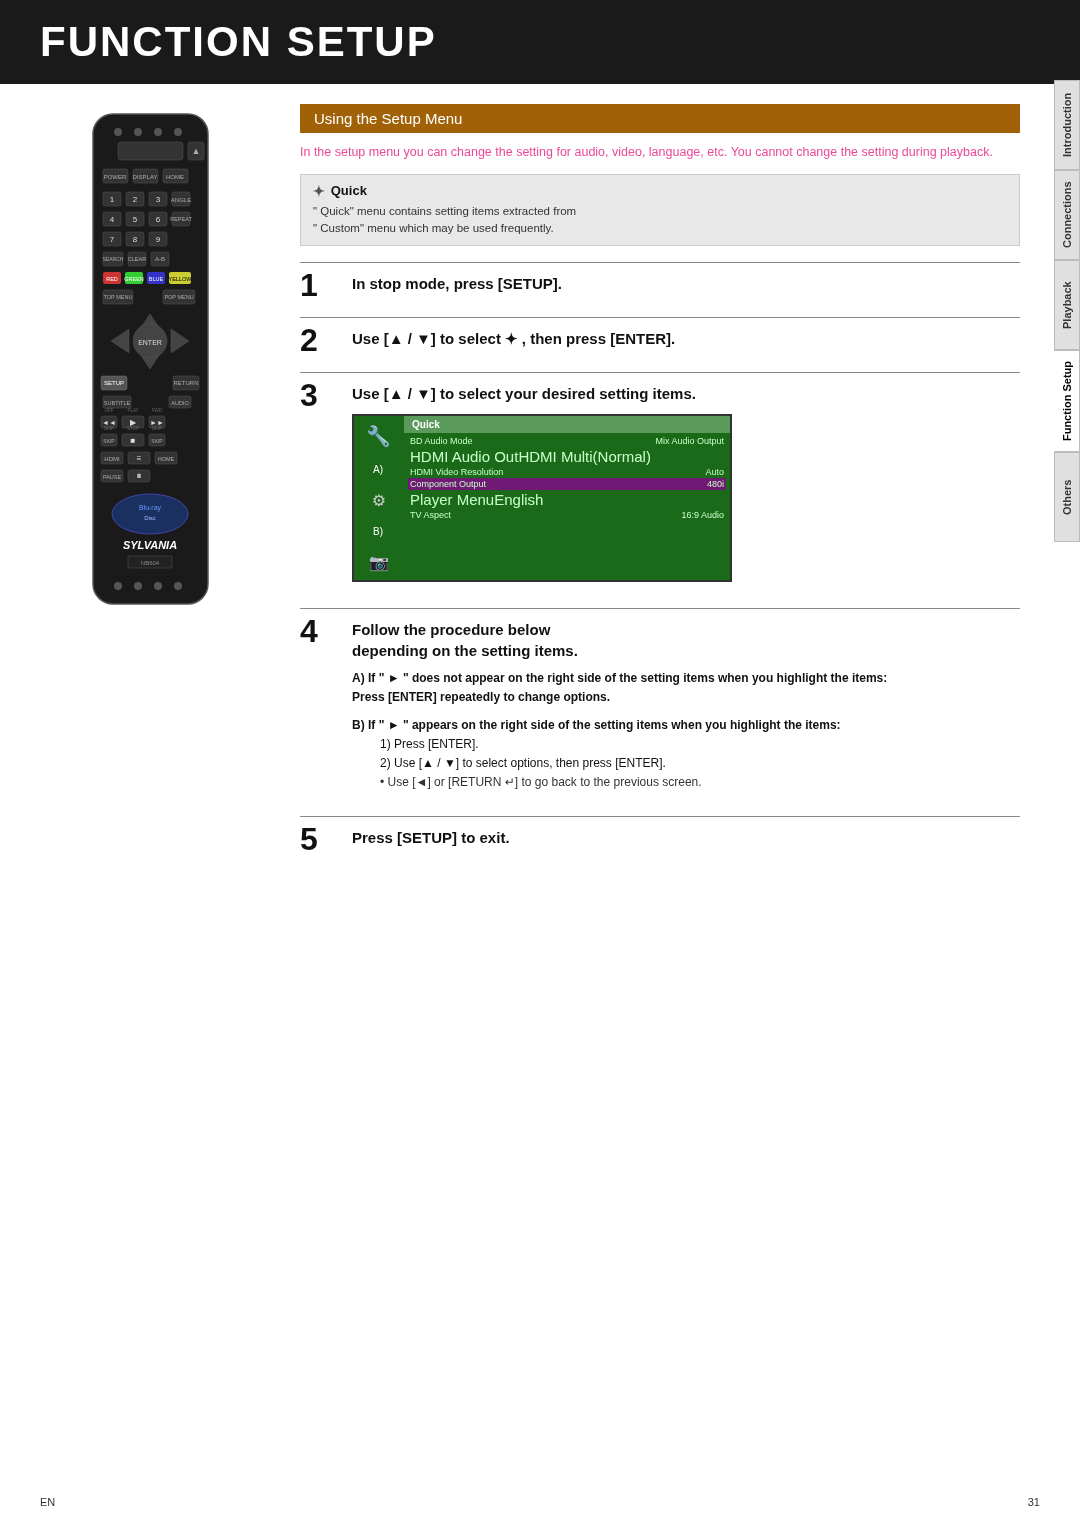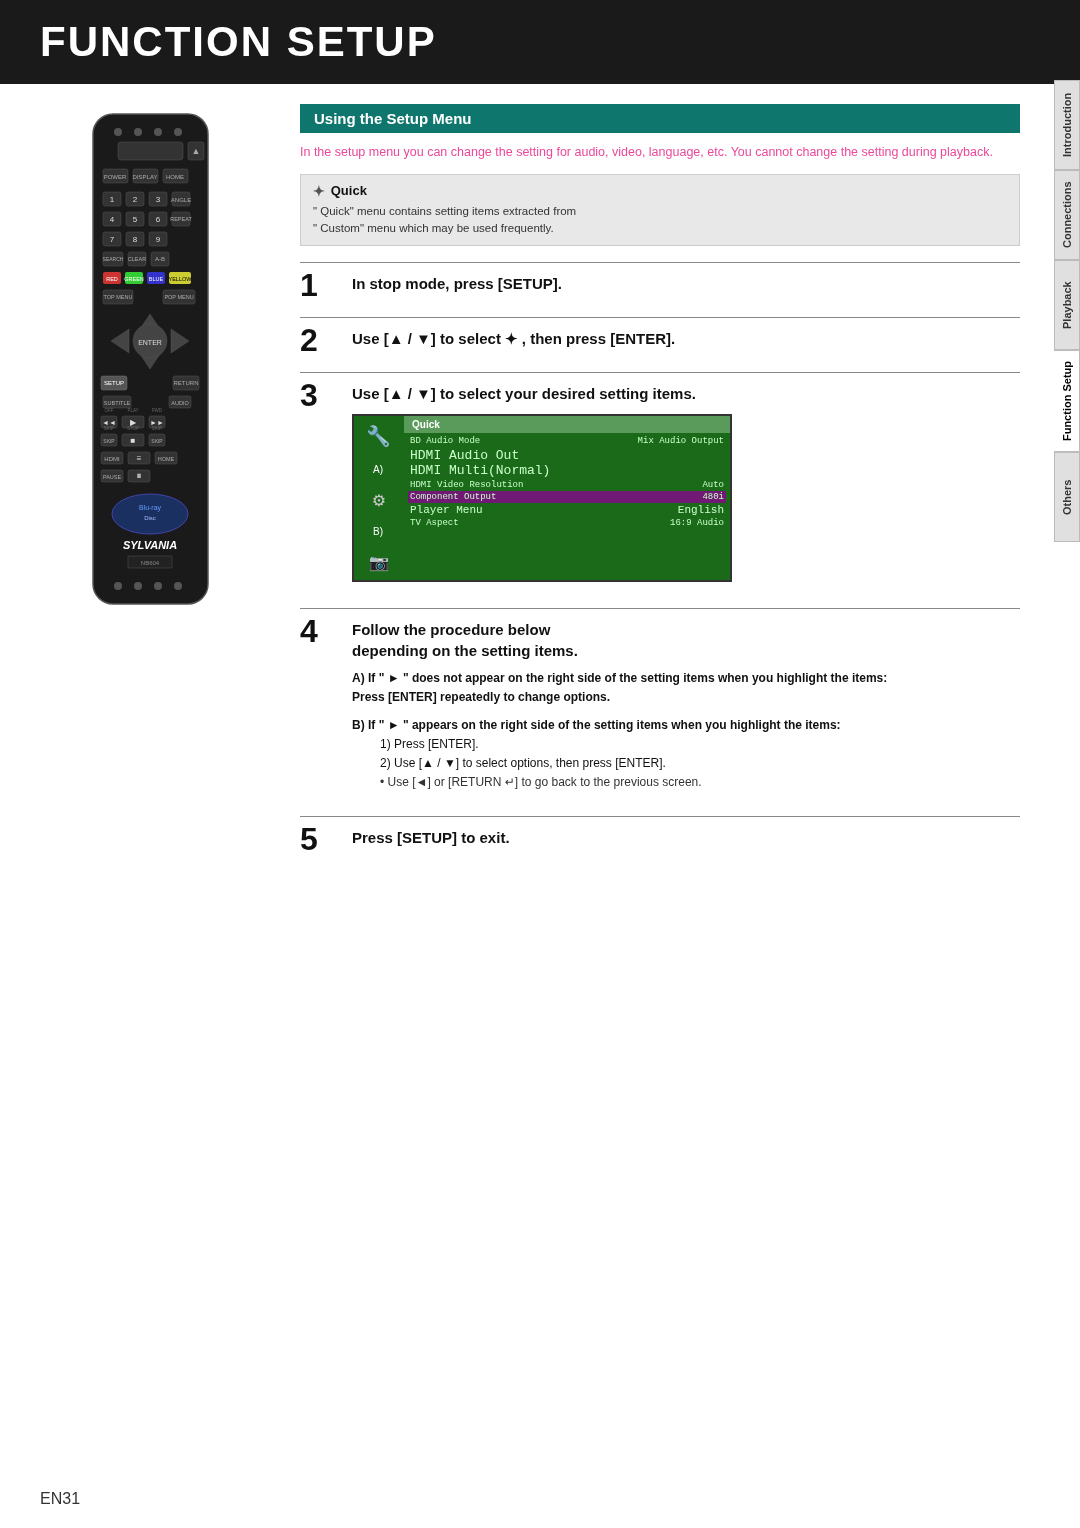--- a/index.html
+++ b/index.html
@@ -45,23 +45,23 @@
     }
 
     
     .instructions-area {
       flex: 1;
       padding: 20px 60px 20px 20px;
     }
 
     
     .section-title-bar {
-      background: #0f766e;
+      background: #a16207;
       color: #fff;
-      font-weight: bold;
+      font-weight: normal;
       font-size: 15px;
       padding: 6px 14px;
       margin-bottom: 10px;
       display: inline-block;
       width: 100%;
     }
 
     .setup-menu-desc {
       font-size: 12.5px;
       line-height: 1.5;
@@ -183,21 +183,22 @@
       color: #000;
     }
 
     
     .page-footer {
       position: absolute;
       bottom: 20px;
       left: 40px;
       right: 40px;
       display: flex;
-      font-size: 16px;
+      justify-content: space-between;
+      font-size: 11px;
       color: #333;
     }
   </style>
 </head>
 <body>
 
 <div class="page-header">
   <h1>FUNCTION SETUP</h1>
 </div>
 
@@ -403,38 +404,38 @@
             </div>
             <span style="font-size:16px;color:#ccc;">⚙</span>
             <div style="display:flex;align-items:center;">
               <span style="font-size:10px;color:#fff;margin-right:2px;">B)</span>
             </div>
             <span style="font-size:16px;color:#ccc;">📷</span>
           </div>
 
           <div style="flex:1;background:#1a6a1a;">
             <div style="background:#5a9a5a;color:#fff;font-size:10px;font-weight:bold;padding:3px 8px;">Quick</div>
-            <div style="padding:2px 4px;font-family:Liberation Mono, monospace;">
+            <div style="padding:2px 4px;">
               <div style="display:flex;justify-content:space-between;font-size:9px;color:#c8ffc8;padding:1px 2px;">
                 <span>BD Audio Mode</span>
                   <span>Mix Audio Output</span>
               </div>
-              <div style="display:flex;justify-content:flex-start;font-size:13px;color:#c8ffc8;padding:1px 2px;flex-direction:column;">
+              <div style="display:flex;justify-content:flex-start;font-size:15px;color:#c8ffc8;padding:1px 2px;">
                 <span>HDMI Audio Out</span>
                   <span>HDMI Multi(Normal)</span>
               </div>
               <div style="display:flex;justify-content:space-between;font-size:9px;color:#c8ffc8;padding:1px 2px;gap:18px;">
                 <span>HDMI Video Resolution</span>
                   <span>Auto</span>
               </div>
               <div style="display:flex;justify-content:space-between;font-size:9px;color:#c8ffc8;padding:1px 2px;background:#701a75;">
                 <span>Component Output</span>
                   <span>480i</span>
               </div>
-              <div style="display:flex;justify-content:space-between;font-size:11px;color:#c8ffc8;padding:1px 2px;">
+              <div style="display:flex;justify-content:flex-start;font-size:15px;color:#c8ffc8;padding:1px 2px;">
                 <span>Player Menu</span>
                   <span>English</span>
               </div>
               <div style="display:flex;justify-content:space-between;font-size:9px;color:#c8ffc8;padding:1px 2px;">
                 <span>TV Aspect</span>
                   <span>16:9 Audio</span>
               </div>
             </div>
           </div>
         </div>

